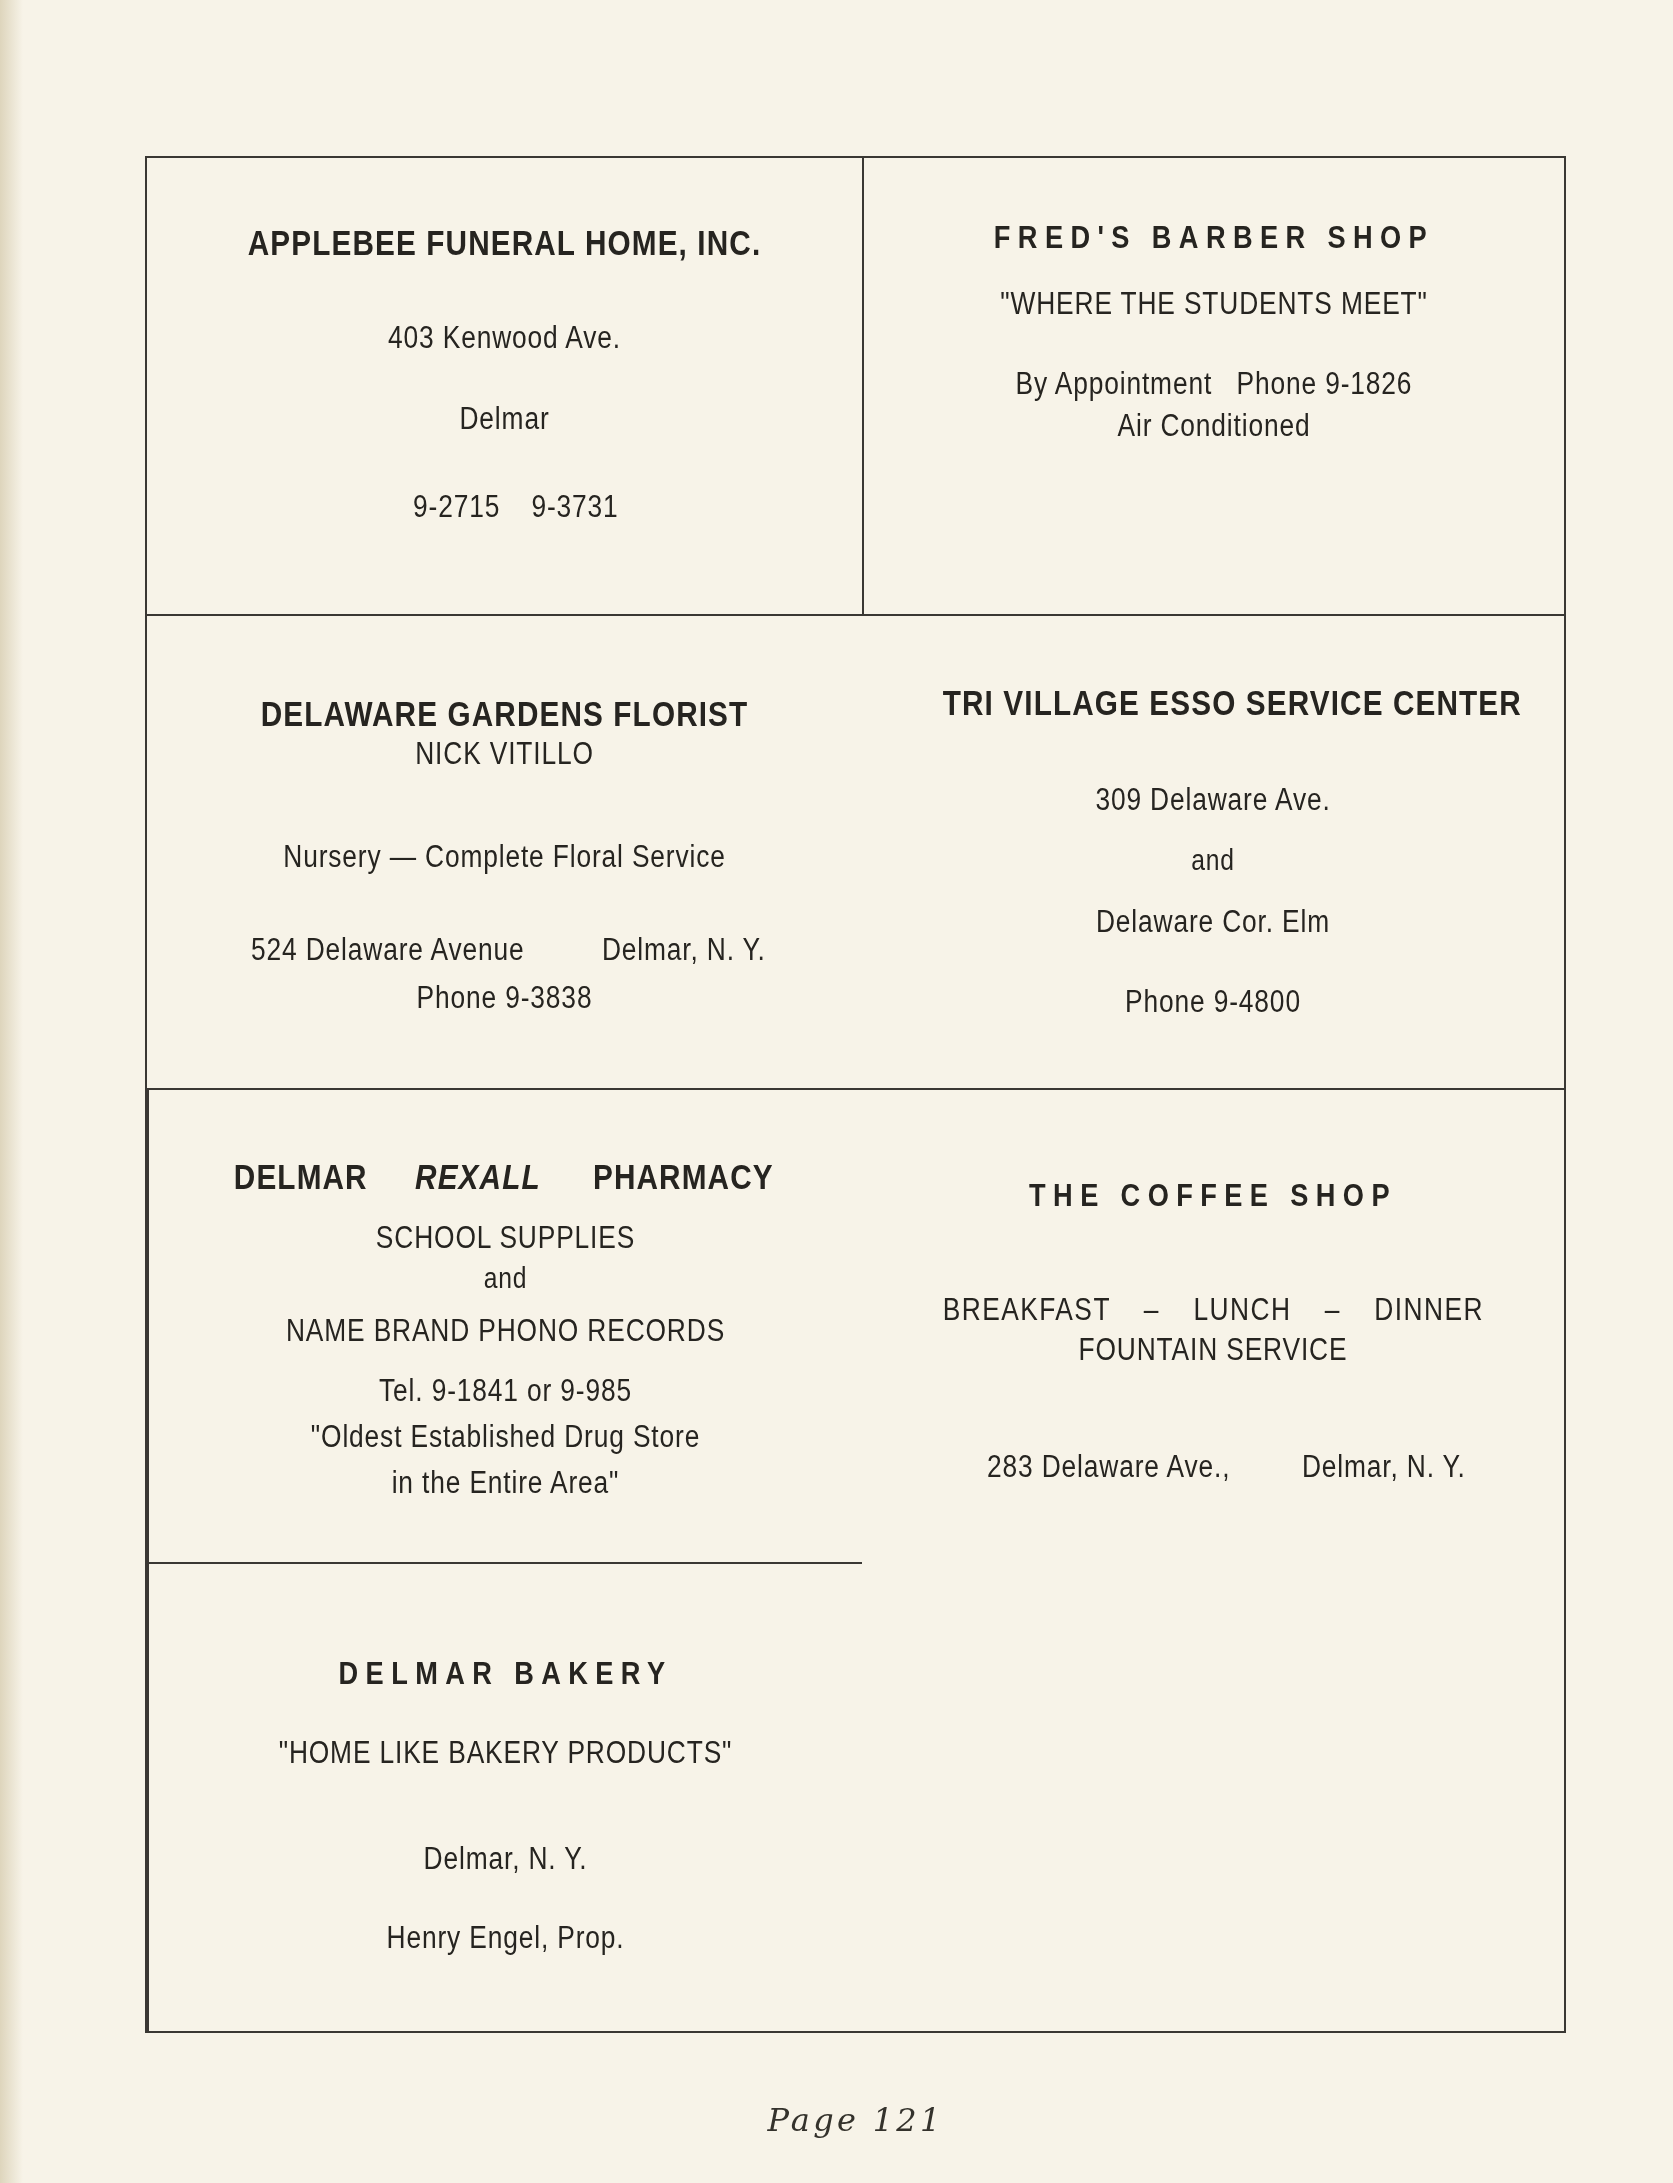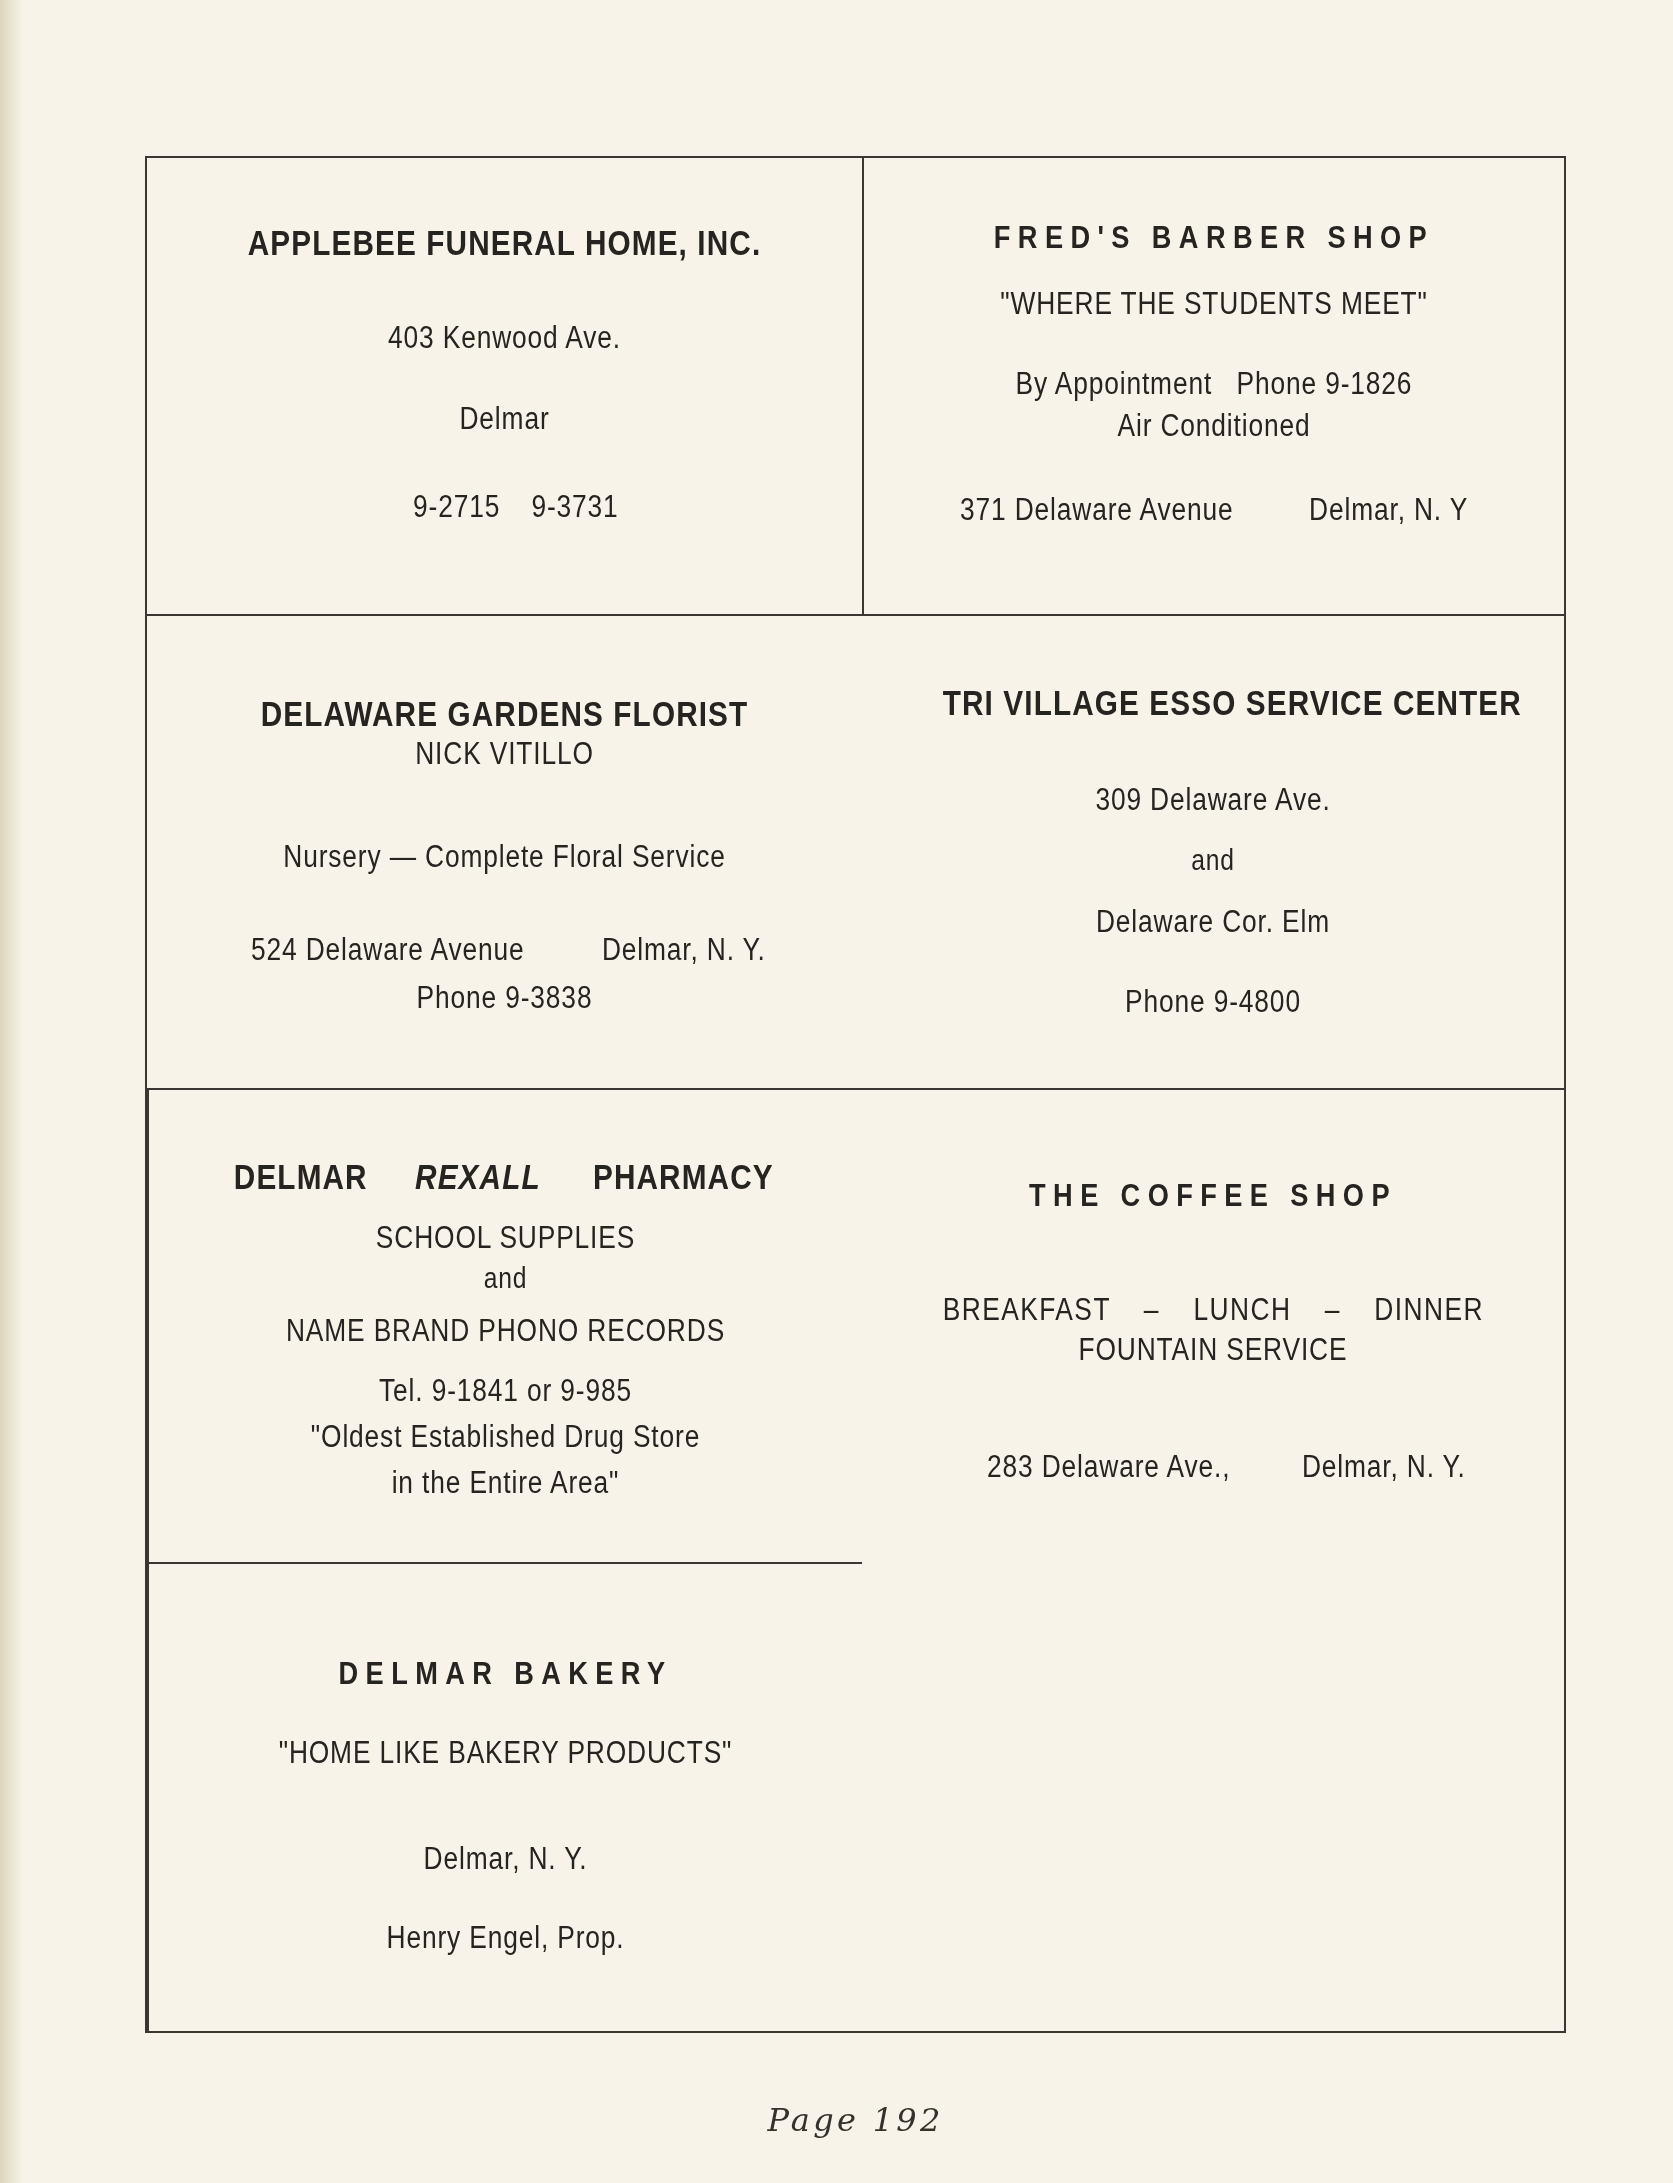--- a/index.html
+++ b/index.html
@@ -76,24 +76,20 @@
         <span class="l">9-2715</span>
         <span class="r">9-3731</span>
       </div>
     </section>
 
     <section class="cell bl">
       <div class="ln sp" style="top:63px">FRED'S BARBER SHOP</div>
       <div class="ln t" style="top:130px">"WHERE THE STUDENTS MEET"</div>
       <div class="ln t" style="top:210px">By Appointment&nbsp;&nbsp;&nbsp;Phone 9-1826</div>
       <div class="ln t" style="top:252px">Air Conditioned</div>
-      <div class="ln split" style="top:336px;left:93px;right:93px">
-        <span class="l">371 Delaware Avenue</span>
-        <span class="r">Delmar, N. Y</span>
-      </div>
     </section>
 
     <section class="cell bt">
       <div class="ln b" style="top:80px">DELAWARE GARDENS FLORIST</div>
       <div class="ln t" style="top:122px">NICK VITILLO</div>
       <div class="ln t" style="top:225px">Nursery — Complete Floral Service</div>
       <div class="ln split" style="top:318px;left:100px;right:92px">
         <span class="l">524 Delaware Avenue</span>
         <span class="r">Delmar, N. Y.</span>
       </div>
@@ -135,16 +131,16 @@
 
     <section class="cell bl bt">
       <div class="ln sp" style="top:93px">DELMAR BAKERY</div>
       <div class="ln t" style="top:173px">"HOME LIKE BAKERY PRODUCTS"</div>
       <div class="ln t" style="top:279px">Delmar, N. Y.</div>
       <div class="ln t" style="top:358px">Henry Engel, Prop.</div>
     </section>
 
   </div>
 
-  <div class="footer">Page 192</div>
+  <div class="footer">Page 121</div>
 
 </div>
 
 
 </body></html>

